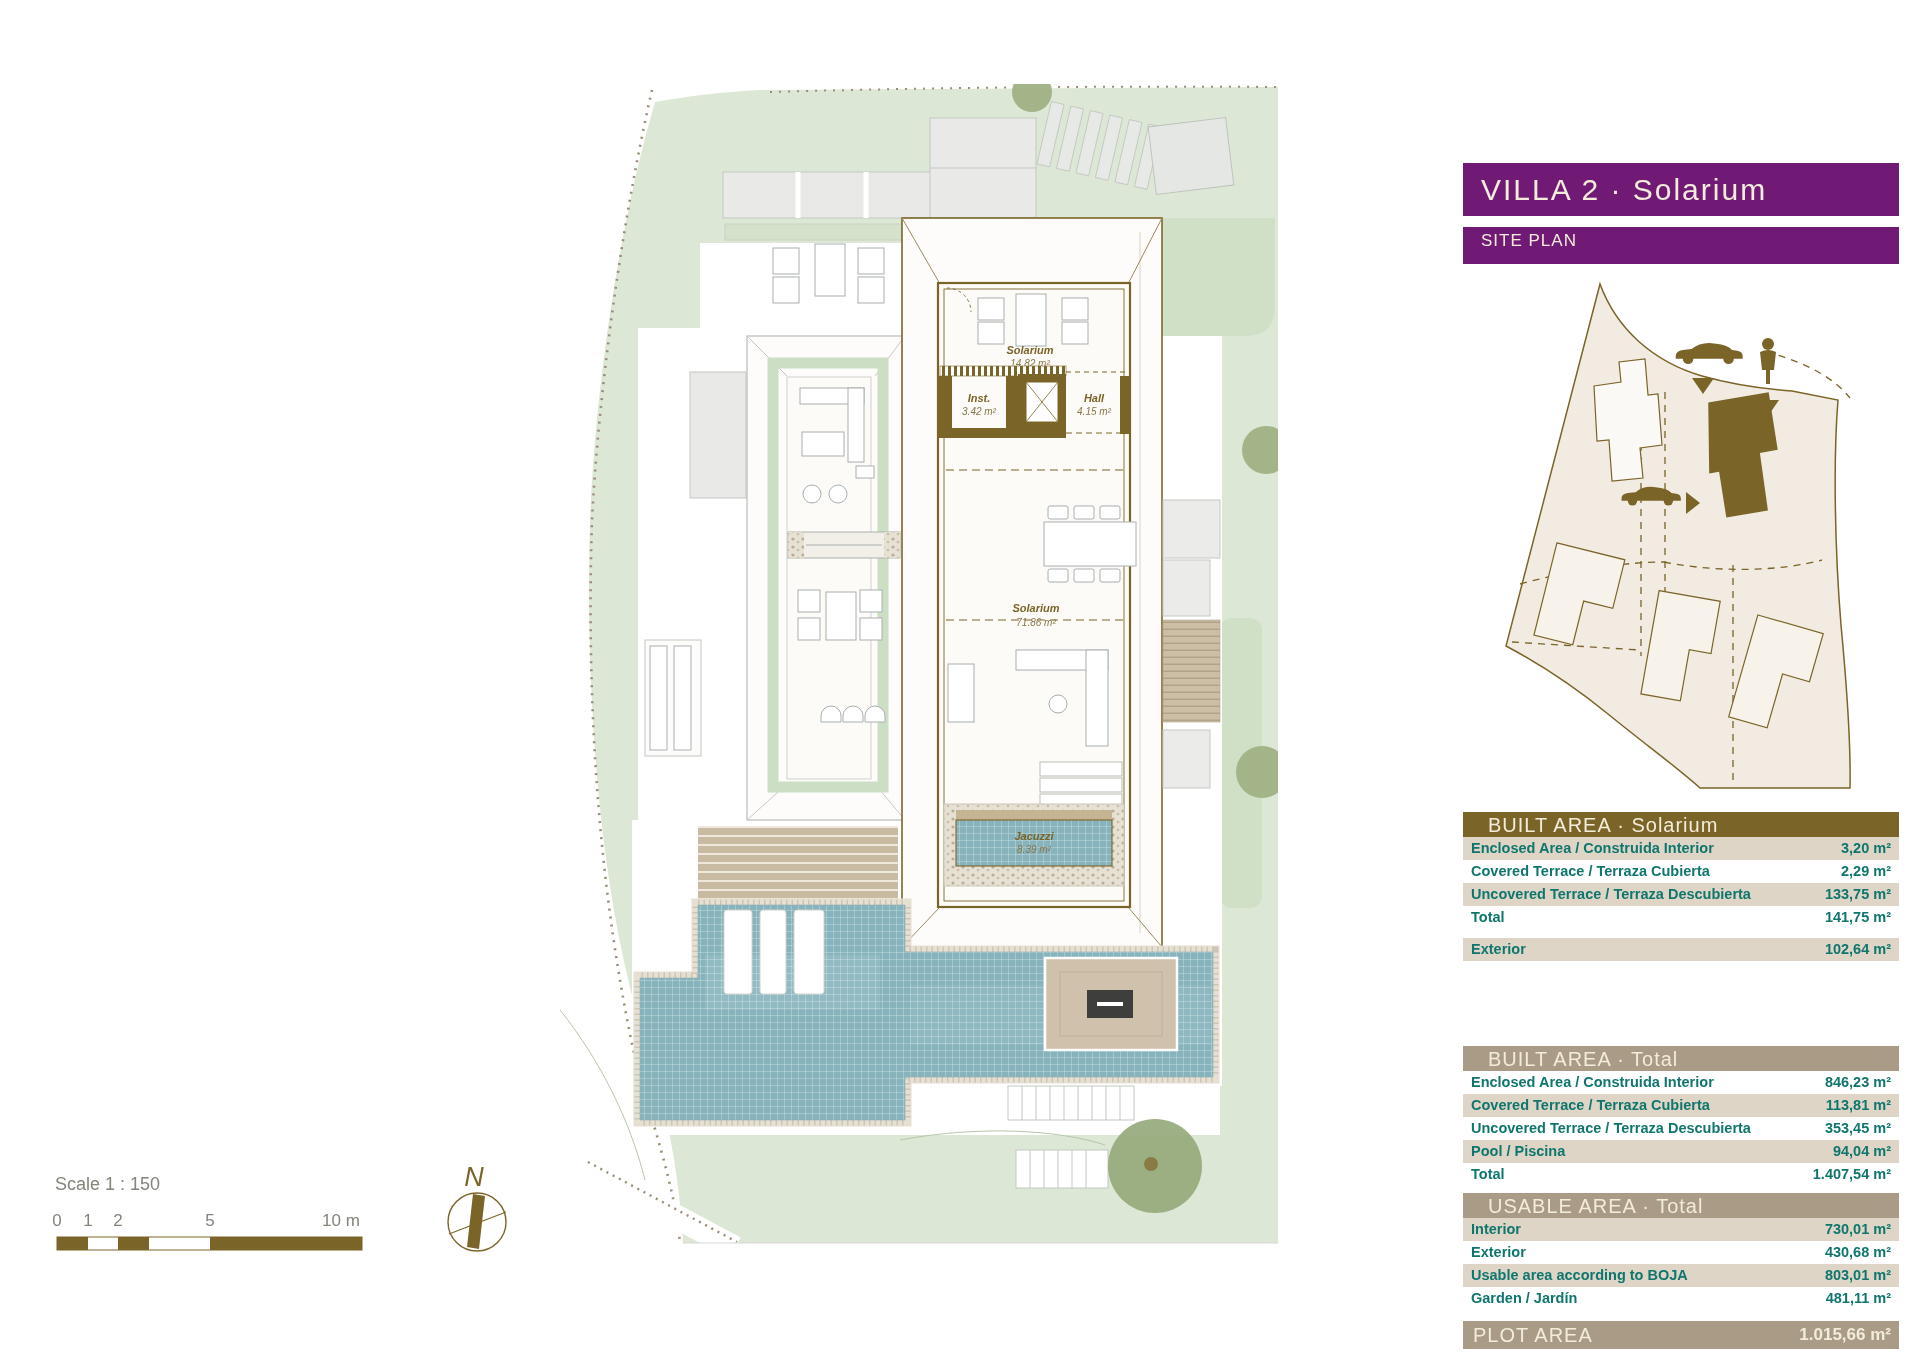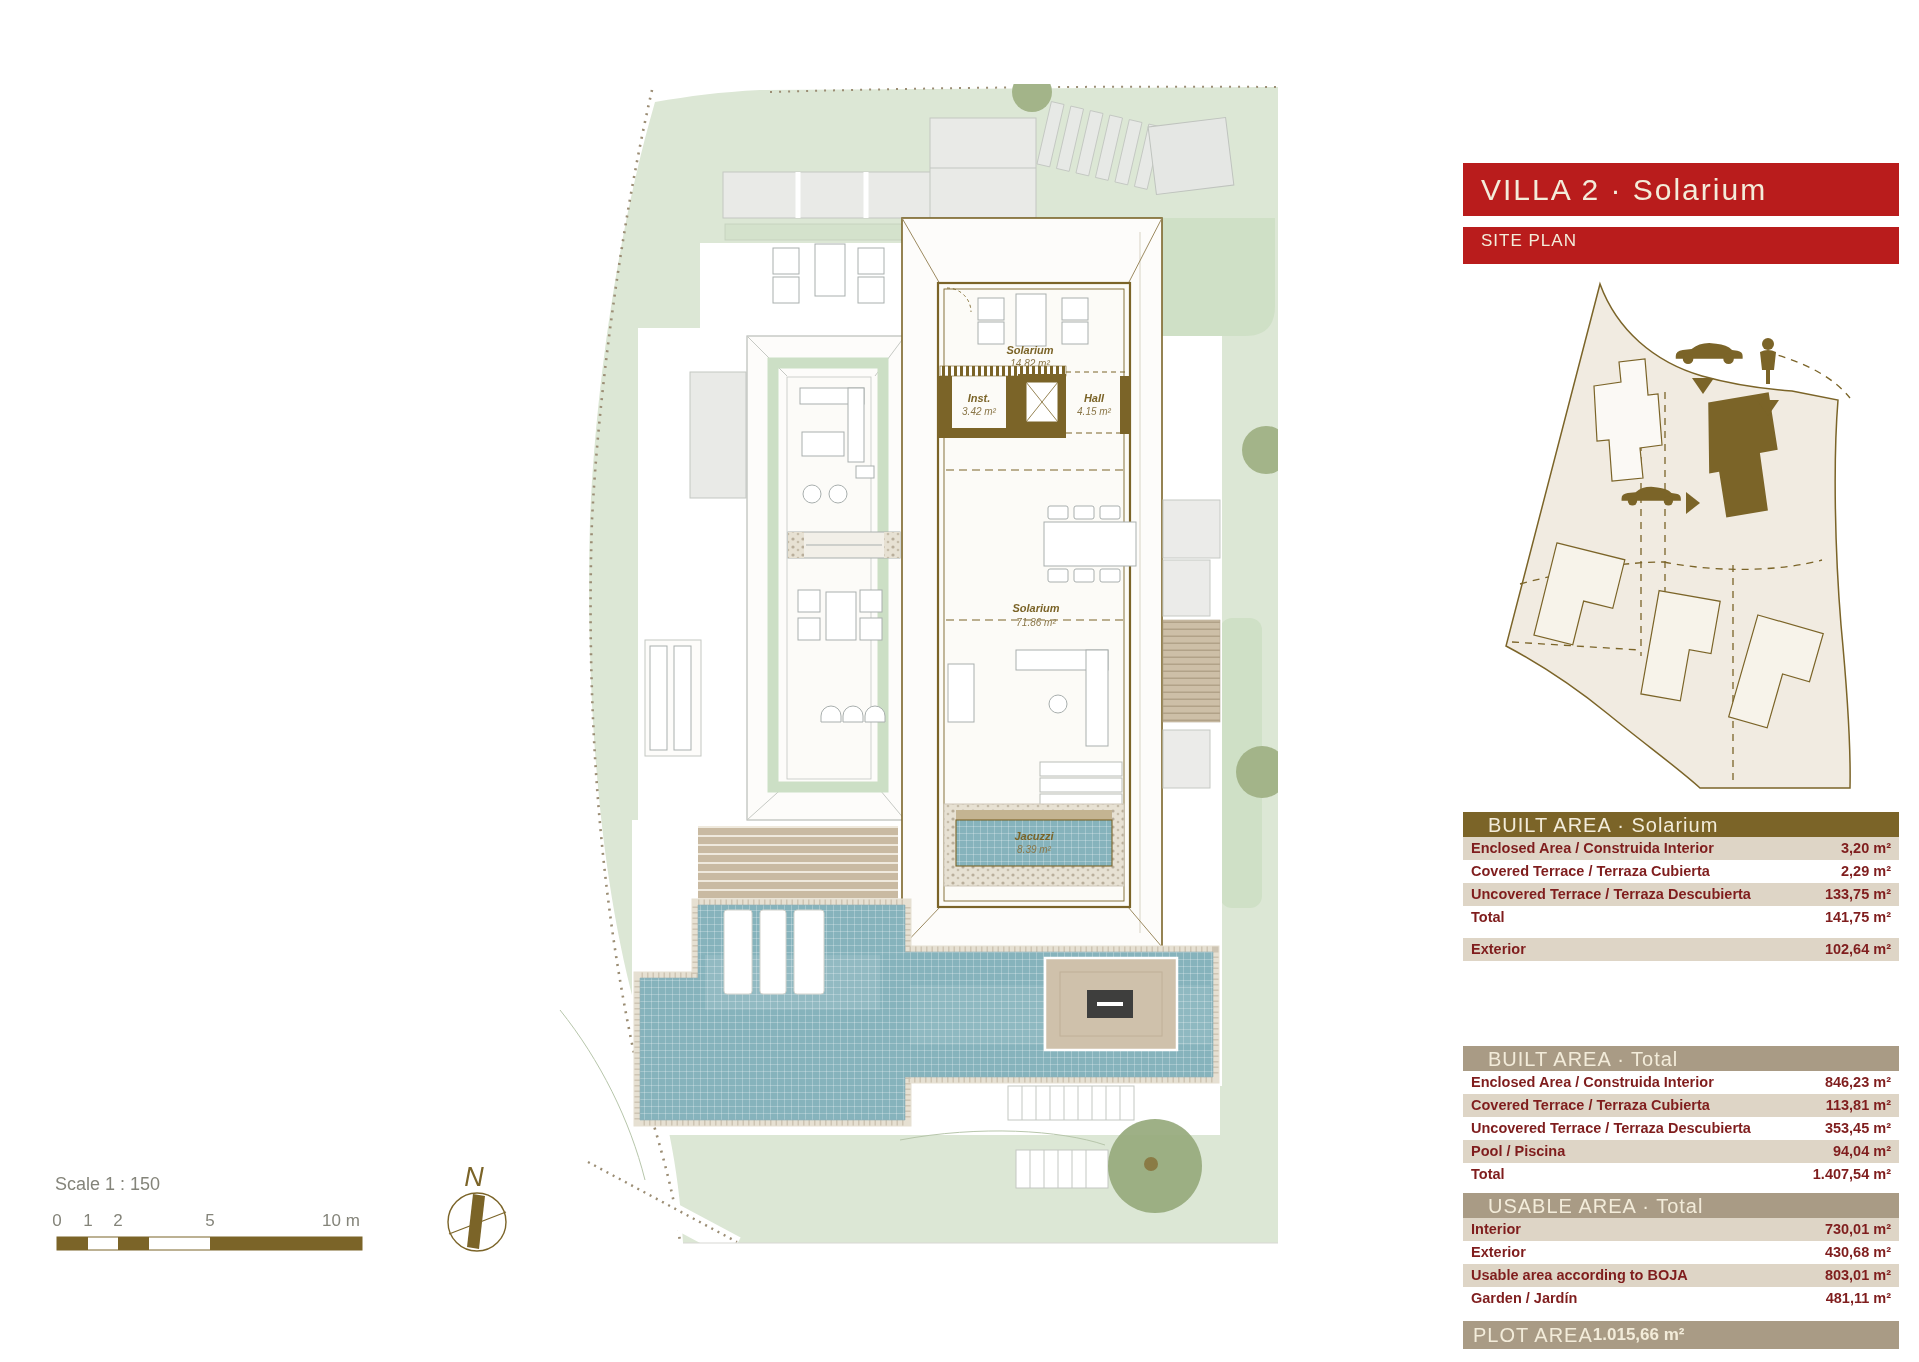--- a/index.html
+++ b/index.html
@@ -1,31 +1,31 @@
 <!DOCTYPE html>
 <html><head>
 <meta charset="utf-8">
 <style>
   html,body{margin:0;padding:0;}
   body{width:1919px;height:1362px;position:relative;background:#ffffff;overflow:hidden;
        font-family:"Liberation Sans",sans-serif;}
   #plan-svg{position:absolute;left:0;top:0;}
   #right-panel{position:absolute;left:1463px;top:0;width:436px;height:1362px;}
-  .bar{position:absolute;left:0;width:436px;background:#b91c1c;color:#f3ecda;box-sizing:border-box;}
+  .bar{position:absolute;left:0;width:436px;background:#701a75;color:#f3ecda;box-sizing:border-box;}
   #title-bar{top:163px;height:53px;font-size:30px;line-height:54px;padding-left:18px;letter-spacing:2px;}
   #siteplan-bar{top:227px;height:37px;font-size:17px;line-height:28px;padding-left:18px;letter-spacing:1px;}
   .sec{position:absolute;left:0;width:436px;}
   .sec-header{height:25px;line-height:26px;font-size:20px;color:#f3ecda;padding-left:25px;
               letter-spacing:1px;box-sizing:border-box;}
   .dark{background:#7b6428;}
   .taupe{background:#a99b85;margin-top:22px;}
   .row{height:23px;line-height:23px;display:flex;justify-content:space-between;
-       color:#7f1d1d;font-weight:bold;font-size:14.5px;padding:0 8px;box-sizing:border-box;}
+       color:#0f766e;font-weight:bold;font-size:14.5px;padding:0 8px;box-sizing:border-box;}
   .row.shaded{background:#ded5c6;}
-  #plot-bar{top:1299px;height:28px;display:flex;align-items:center;
+  #plot-bar{top:1299px;height:28px;display:flex;justify-content:space-between;align-items:center;
             padding:0 8px 0 10px;}
   #plot-bar .plot-label{font-size:20px;letter-spacing:1px;}
   #plot-bar .plot-value{font-size:17px;font-weight:bold;}
   text{font-family:"Liberation Sans",sans-serif;}
   .room-name{font-size:11px;font-weight:bold;font-style:italic;fill:#7b6428;text-anchor:middle;}
   .room-area{font-size:10px;font-style:italic;fill:#8a7648;text-anchor:middle;}
   .scale-text{font-size:18px;fill:#84847a;}
   .tick{font-size:17px;fill:#84847a;text-anchor:middle;}
   .north-n{font-size:27px;font-style:italic;fill:#7b6428;text-anchor:middle;}
   .furn{fill:#ffffff;stroke:#a9afae;stroke-width:1;}

